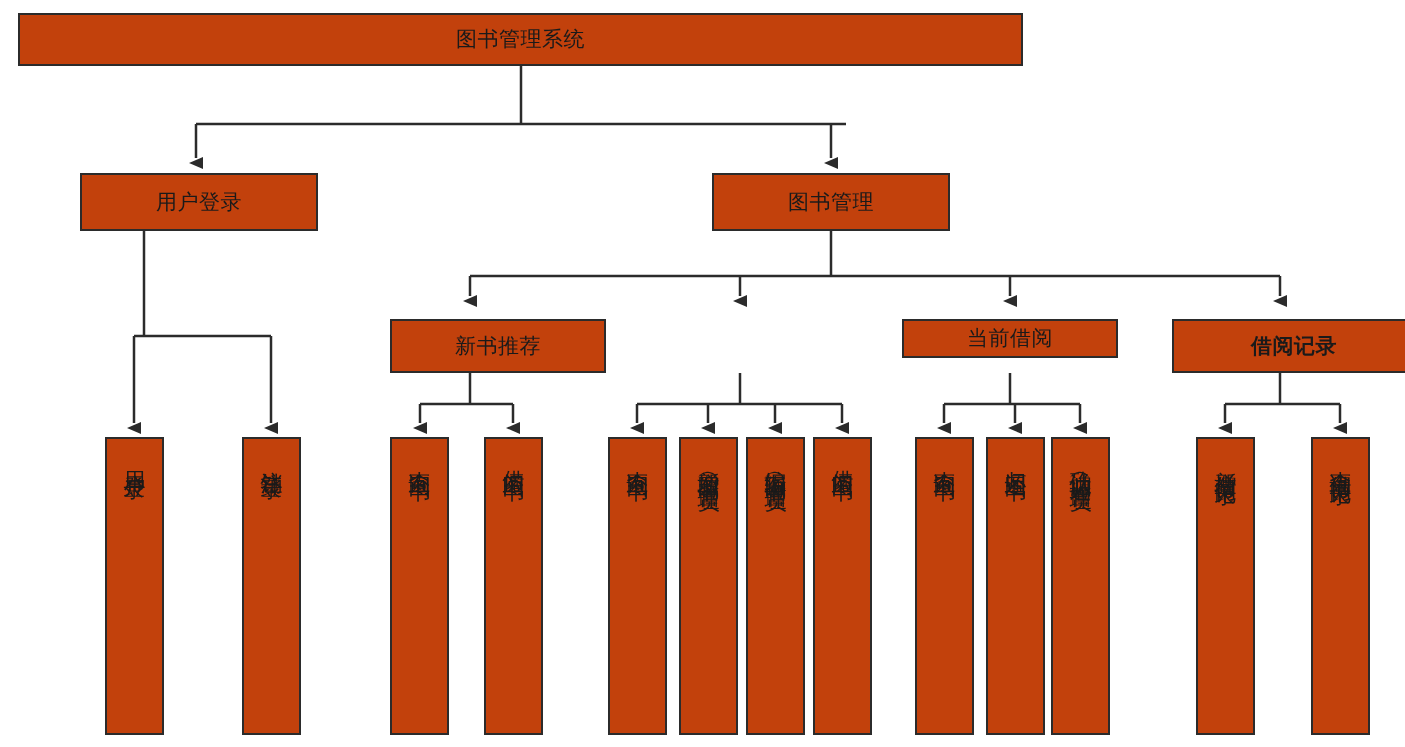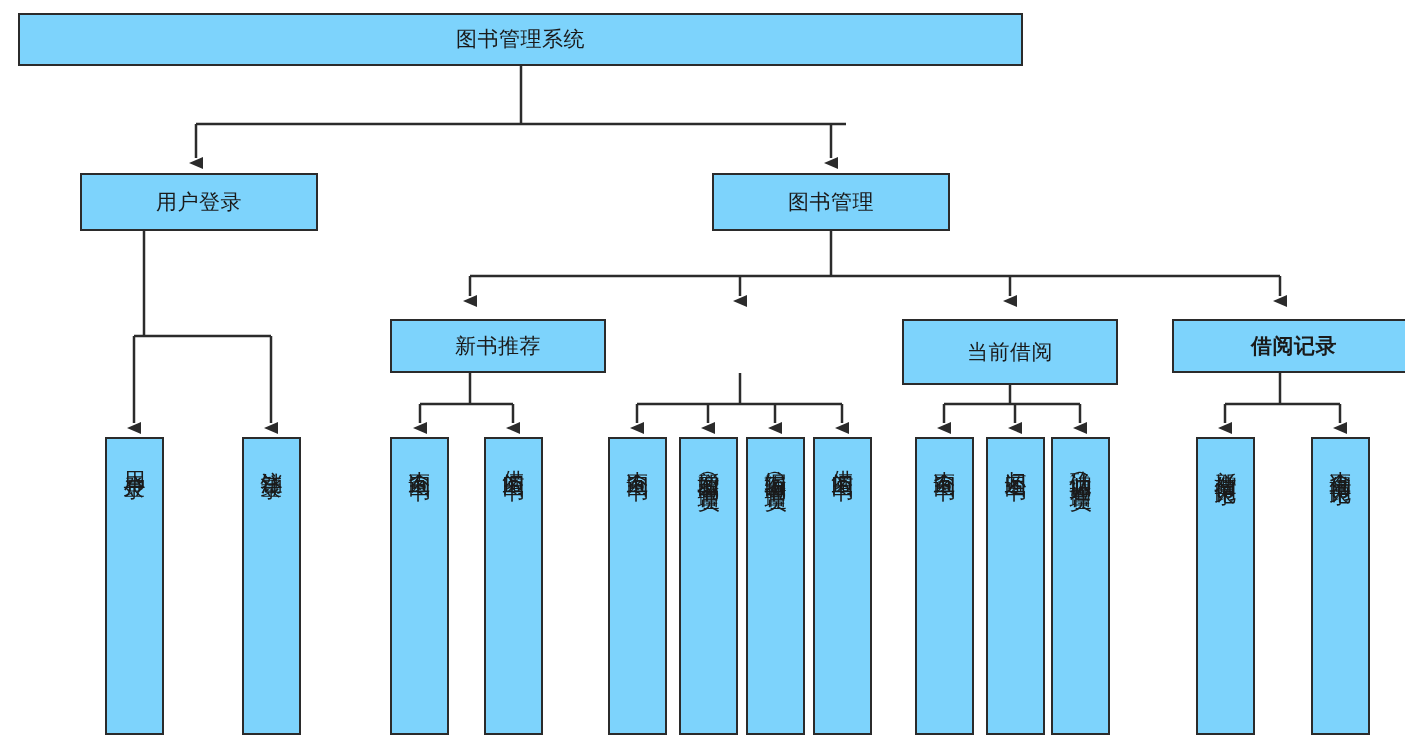--- a/index.html
+++ b/index.html
@@ -21,21 +21,21 @@
     position: absolute;
     left: 0;
     top: 0;
     width: 1405px;
     height: 747px;
   }
   .node-box {
     position: absolute;
     box-sizing: border-box;
     border: 2px solid #2b2b2b;
-    background: #7dd3fc;
+    background: #c2410c;
     display: flex;
     align-items: center;
     justify-content: center;
     text-align: right;
   }
   .node-label {
     color: #1a1a1a;
     font-size: 21px;
     line-height: 1.25;
     letter-spacing: 0.5px;
@@ -125,21 +125,21 @@
   <div class="node-box" style="left:80px; top:173px; width:238px; height:58px;">
     <span class="node-label">用户登录</span>
   </div>
   <div class="node-box" style="left:712px; top:173px; width:238px; height:58px;">
     <span class="node-label">图书管理</span>
   </div>
 
   <div class="node-box" style="left:362px; top:319px; width:216px; height:54px;margin-left:28px;">
     <span class="node-label">新书推荐</span>
   </div>
-  <div class="node-box" style="left:902px; top:319px; width:216px; height:66px;">
+  <div class="node-box" style="left:902px; top:319px; width:216px; height:39px;">
     <span class="node-label">当前借阅</span>
   </div>
   <div class="node-box" style="left:1172px; top:319px; width:244px; height:54px;font-weight:bold;">
     <span class="node-label">借阅记录</span>
   </div>
 
   <div class="node-box vertical" style="left:105px; top:437px; width:59px; height:298px;">
     <span class="node-label">用户登录</span>
   </div>
   <div class="node-box vertical" style="left:242px; top:437px; width:59px; height:298px;">

